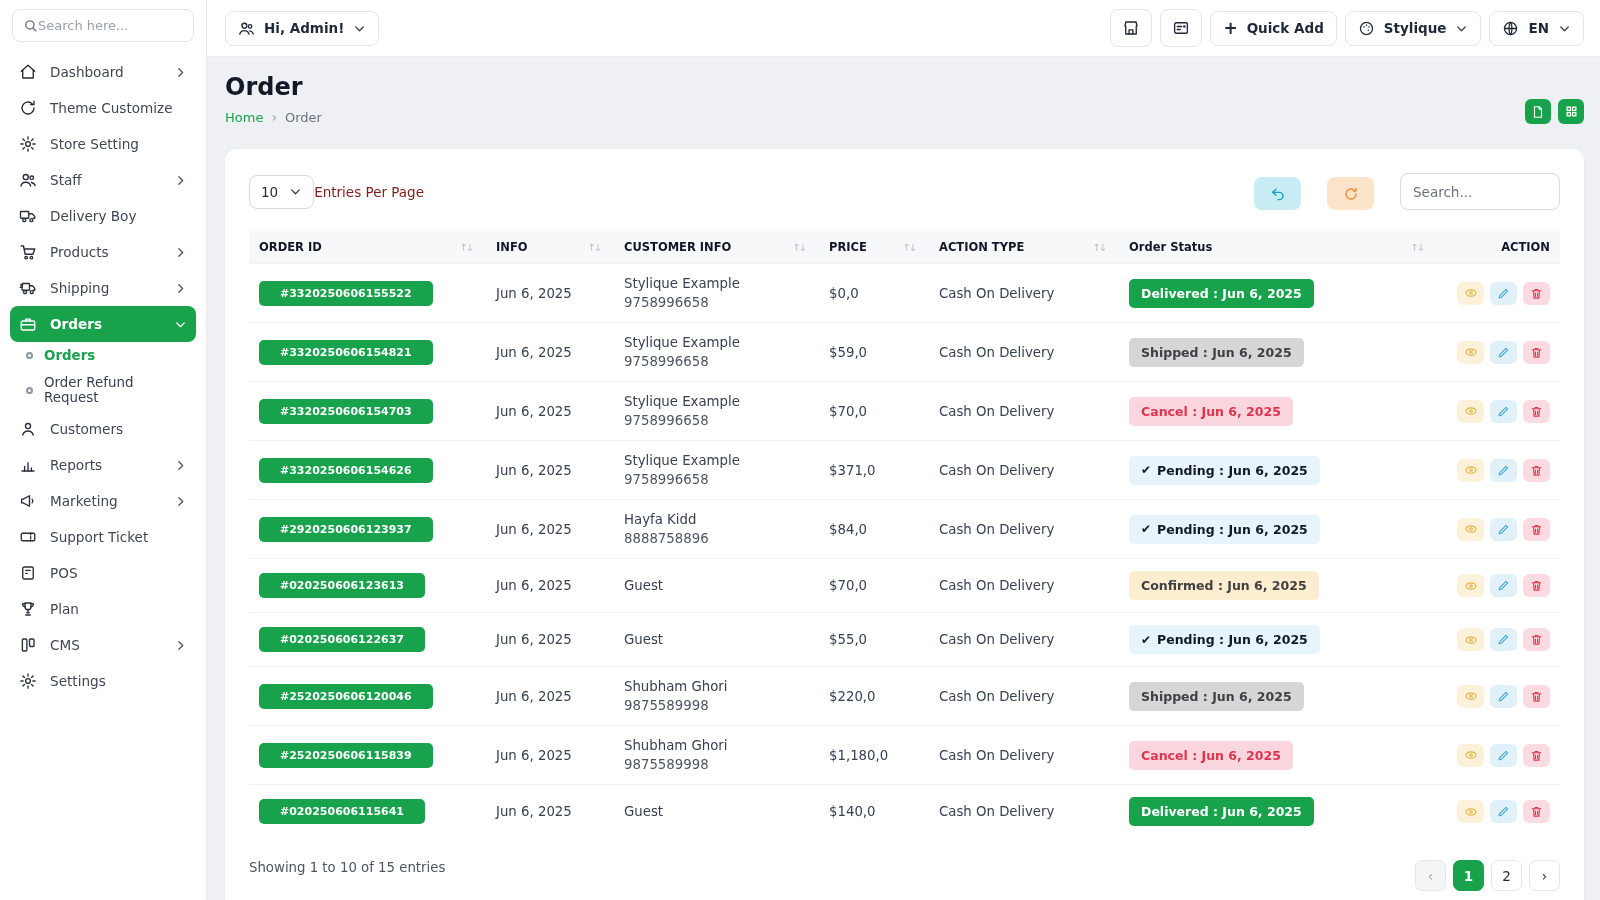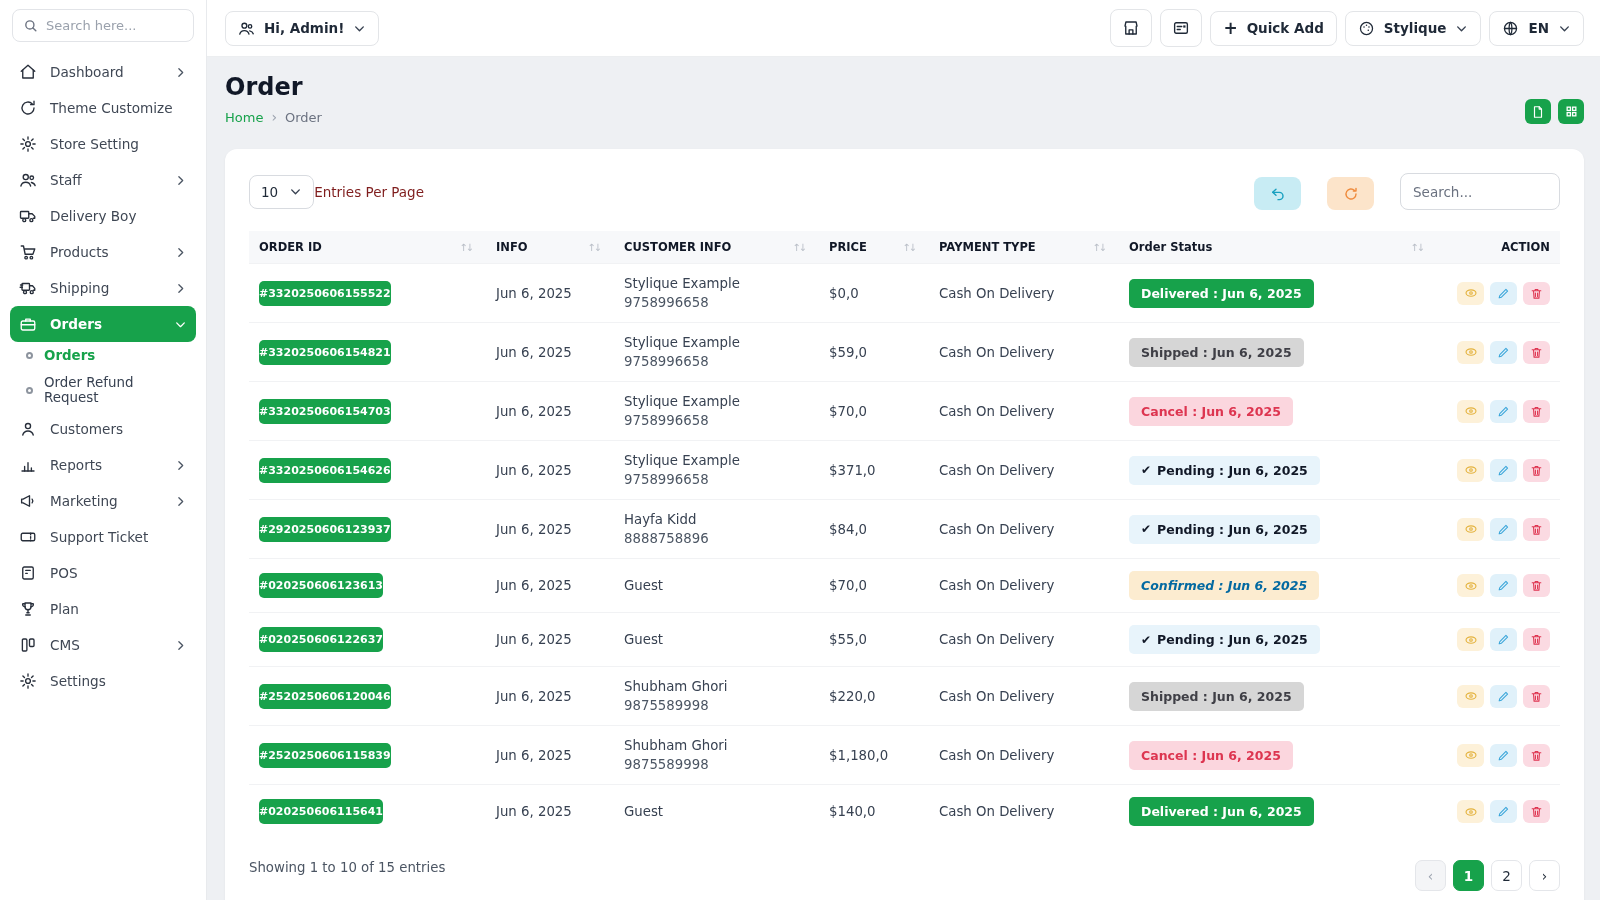--- a/index.html
+++ b/index.html
@@ -7,21 +7,21 @@
   body { font-family:"DejaVu Sans","Liberation Sans",sans-serif; background:#eef0f3; color:#374151; overflow:hidden; }
   svg { display:block; }
   .app { display:flex; width:1600px; height:900px; }
 
   
   .sidebar { width:207px; background:#fff; border-right:1px solid #e8eaed; flex-shrink:0; overflow:hidden; }
   .logo { text-align:center; padding:7px 0 0; line-height:1.05; cursor:pointer; }
   .logo-1 { font-size:27px; font-weight:900; color:#1fae54; letter-spacing:.5px;
             text-shadow:-1.5px -1.5px 0 #1d2a22,1.5px -1.5px 0 #1d2a22,-1.5px 1.5px 0 #1d2a22,1.5px 1.5px 0 #1d2a22; }
   .logo-2 { font-size:23px; font-weight:800; color:#1fae54; }
-  .s-search { margin:9px 12px 4px; display:flex; align-items:center; gap:8px; border:1px solid #e2e4e8; border-radius:8px; padding:8px 10px; color:#6b7280; background:#fff; }
+  .s-search { margin:9px 12px 4px; display:flex; align-items:center; gap:0; border:1px solid #e2e4e8; border-radius:8px; padding:8px 10px; color:#6b7280; background:#fff; }
   .s-search input { border:0; outline:0; font-size:13px; width:100%; color:#374151; background:transparent; font-family:inherit; }
   .s-search input::placeholder { color:#9aa1ac; }
   .menu { padding:8px 10px 0; }
   .s-item { display:flex; align-items:center; gap:13px; padding:9px 9px; border-radius:8px; color:#3f4754; cursor:pointer; }
   .s-ic { width:18px; height:18px; color:#272e3a; flex-shrink:0; }
   .s-lb { font-size:13.6px; font-weight:500; flex:1; white-space:nowrap; }
   .s-ch { width:13px; height:13px; color:#4b5563; flex-shrink:0; }
   .s-item.active { background:#17a24b; color:#fff; }
   .s-item.active .s-ic,.s-item.active .s-ch { color:#fff; }
   .s-item.active .s-lb { font-weight:700; }
@@ -59,29 +59,29 @@
   .search-box { border:1px solid #d8dbe0; border-radius:8px; padding:8px 12px; width:160px; background:#fff; }
   .search-box input { border:0; outline:0; width:100%; font-size:13.5px; color:#374151; background:transparent; font-family:inherit; }
   .search-box input::placeholder { color:#6b7280; }
 
   table { width:100%; border-collapse:collapse; table-layout:fixed; margin-top:21px; }
   thead th { background:#f7f8fa; padding:9px 10px; }
   .hwrap { display:flex; align-items:center; justify-content:space-between; font-size:11.5px; font-weight:800; color:#111827; }
   .hwrap.right { justify-content:flex-end; }
   .sort { color:#b9bec7; font-size:10px; letter-spacing:-2px; font-weight:400; padding-right:4px; }
   tbody td { border-top:1px solid #f1f2f4; padding:12px 10px; font-size:13.3px; color:#374151; vertical-align:middle; }
-  .id-badge { display:inline-block; background:#17a24b; color:#fff; font-size:11px; font-weight:600; padding:6px 0; border-radius:5px; cursor:pointer; }
+  .id-badge { display:inline-block; background:#17a24b; color:#fff; font-size:11px; font-weight:600; padding:6px 21px; border-radius:5px; cursor:pointer; }
   .cust-phone { color:#4b5563; margin-top:4px; }
   .badge { display:inline-flex; align-items:center; justify-content:center; gap:6px; min-width:164px; padding:7px 12px; border-radius:5px; font-size:12.5px; font-weight:700; }
   .badge.delivered { background:#17a24b; color:#fff; }
   .badge.shipped { background:#d6d6d6; color:#3f3f46; }
   .badge.cancel { background:#fbd6de; color:#dd3550; }
   .badge.pending { background:#e8f4fb; color:#111827; }
   .badge.pending .chk { color:#111827; font-size:12px; }
-  .badge.confirmed { background:#fcecd0; color:#0369a1;font-style:italic; }
+  .badge.confirmed { background:#fcecd0; color:#404040; }
   .act { display:flex; gap:6px; justify-content:flex-end; }
   .act-btn { width:27px; height:23px; border-radius:6px; border:none; display:flex; align-items:center; justify-content:center; cursor:pointer; }
   .act-btn.view { background:#fdf1d9; color:#e4b33f; }
   .act-btn.edit { background:#e0f1fa; color:#3ba6da; }
   .act-btn.del { background:#fbdae2; color:#df3551; }
 
   .table-footer { display:flex; align-items:flex-start; justify-content:space-between; margin-top:22px; }
   .showing { font-size:13.3px; color:#4b5563; }
   .pager { display:flex; gap:7px; }
   .page-btn { min-width:31px; height:31px; padding:0 6px; border:1px solid #e4e6ea; border-radius:7px; background:#fff; display:flex; align-items:center; justify-content:center; font-size:13.5px; color:#1f2937; cursor:pointer; font-family:inherit; }
@@ -505,21 +505,21 @@
                   </div>
                 </th>
               <th>
                   <div class="hwrap">
                     <span>PRICE</span>
                     <span class="sort">↑↓</span>
                   </div>
                 </th>
               <th>
                   <div class="hwrap">
-                    <span>PAYMENT TYPE</span>
+                    <span>ACTION TYPE</span>
                     <span class="sort">↑↓</span>
                   </div>
                 </th>
               <th>
                   <div class="hwrap">
                     <span>Order Status</span>
                     <span class="sort">↑↓</span>
                   </div>
                 </th>
               <th>

